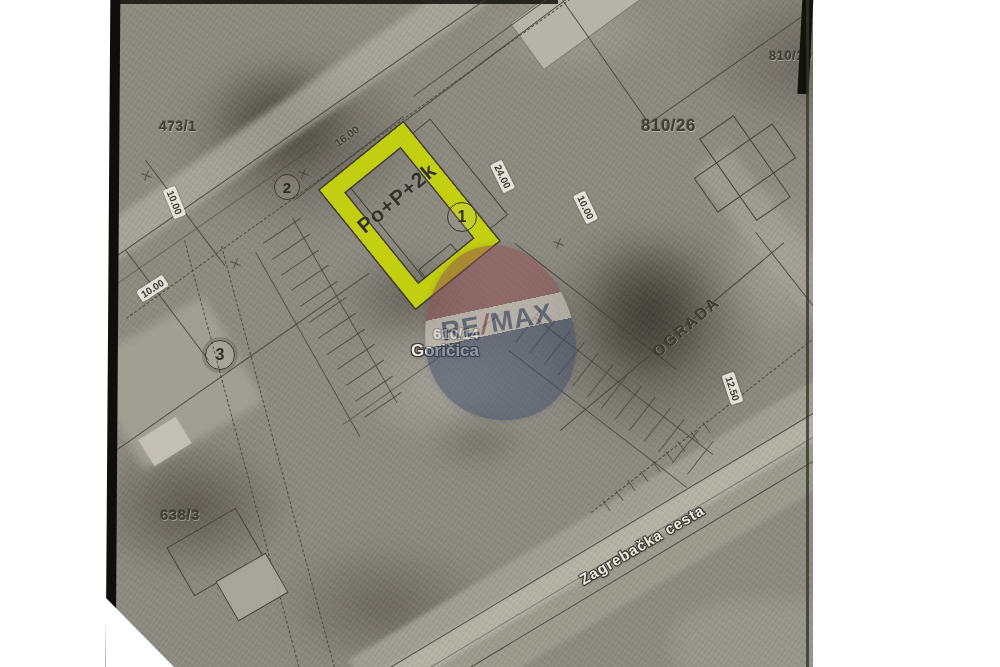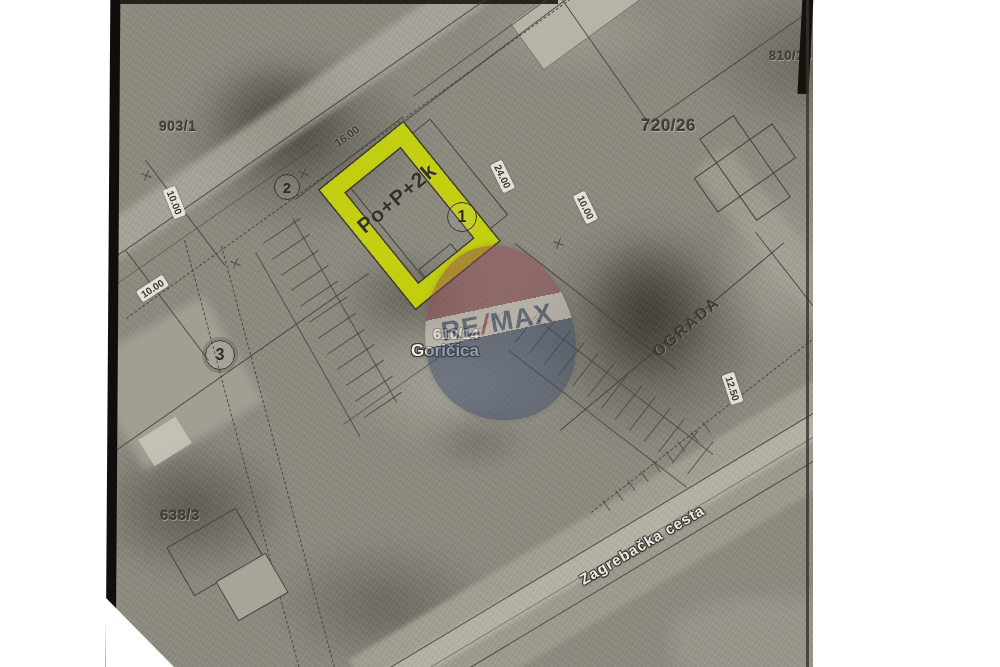--- a/index.html
+++ b/index.html
@@ -203,23 +203,23 @@
     <div class="circle-marker" style="left:334px;top:202px;width:30px;height:30px;font-size:16px;">
       <span>1</span>
     </div>
     <div class="circle-marker" style="left:161px;top:174px;width:26px;height:26px;font-size:15px;">
       <span>2</span>
     </div>
     <div class="circle-marker" style="left:92px;top:340px;width:30px;height:30px;font-size:16px;box-shadow:0 0 0 3px rgba(58,56,47,.25);">
       <span>3</span>
     </div>
 
-    <div class="plabel" style="left:46px;top:118px;font-size:14px;">903/1</div>
+    <div class="plabel" style="left:46px;top:118px;font-size:14px;">473/1</div>
     <div class="plabel" style="left:656px;top:48px;font-size:13px;">810/1b</div>
-    <div class="plabel" style="left:528px;top:116px;font-size:17px;">720/26</div>
+    <div class="plabel" style="left:528px;top:116px;font-size:17px;">810/26</div>
     <div class="white-label" style="left:320px;top:325px;font-size:15px;opacity:.85;">610/14</div>
     <div class="plabel" style="left:47px;top:506px;font-size:15px;">638/3</div>
 
     <div class="white-label" style="left:298px;top:341px;font-size:17px;">Goričica</div>
     <div class="plabel" style="left:532px;top:318px;font-size:16px;letter-spacing:2px;transform:rotate(-41deg);">OGRADA</div>
     <div class="white-label" style="left:458px;top:536px;font-size:15px;transform:rotate(-30.5deg);letter-spacing:1px;">Zagrebačka cesta</div>
 
     <div class="dim-plain" style="left:220px;top:130px;transform:rotate(-36deg);">16.00</div>
     <div class="pill" style="left:46px;top:196px;transform:rotate(68deg);">10.00</div>
     <div class="pill" style="left:24px;top:282px;transform:rotate(-33deg);">10.00</div>

